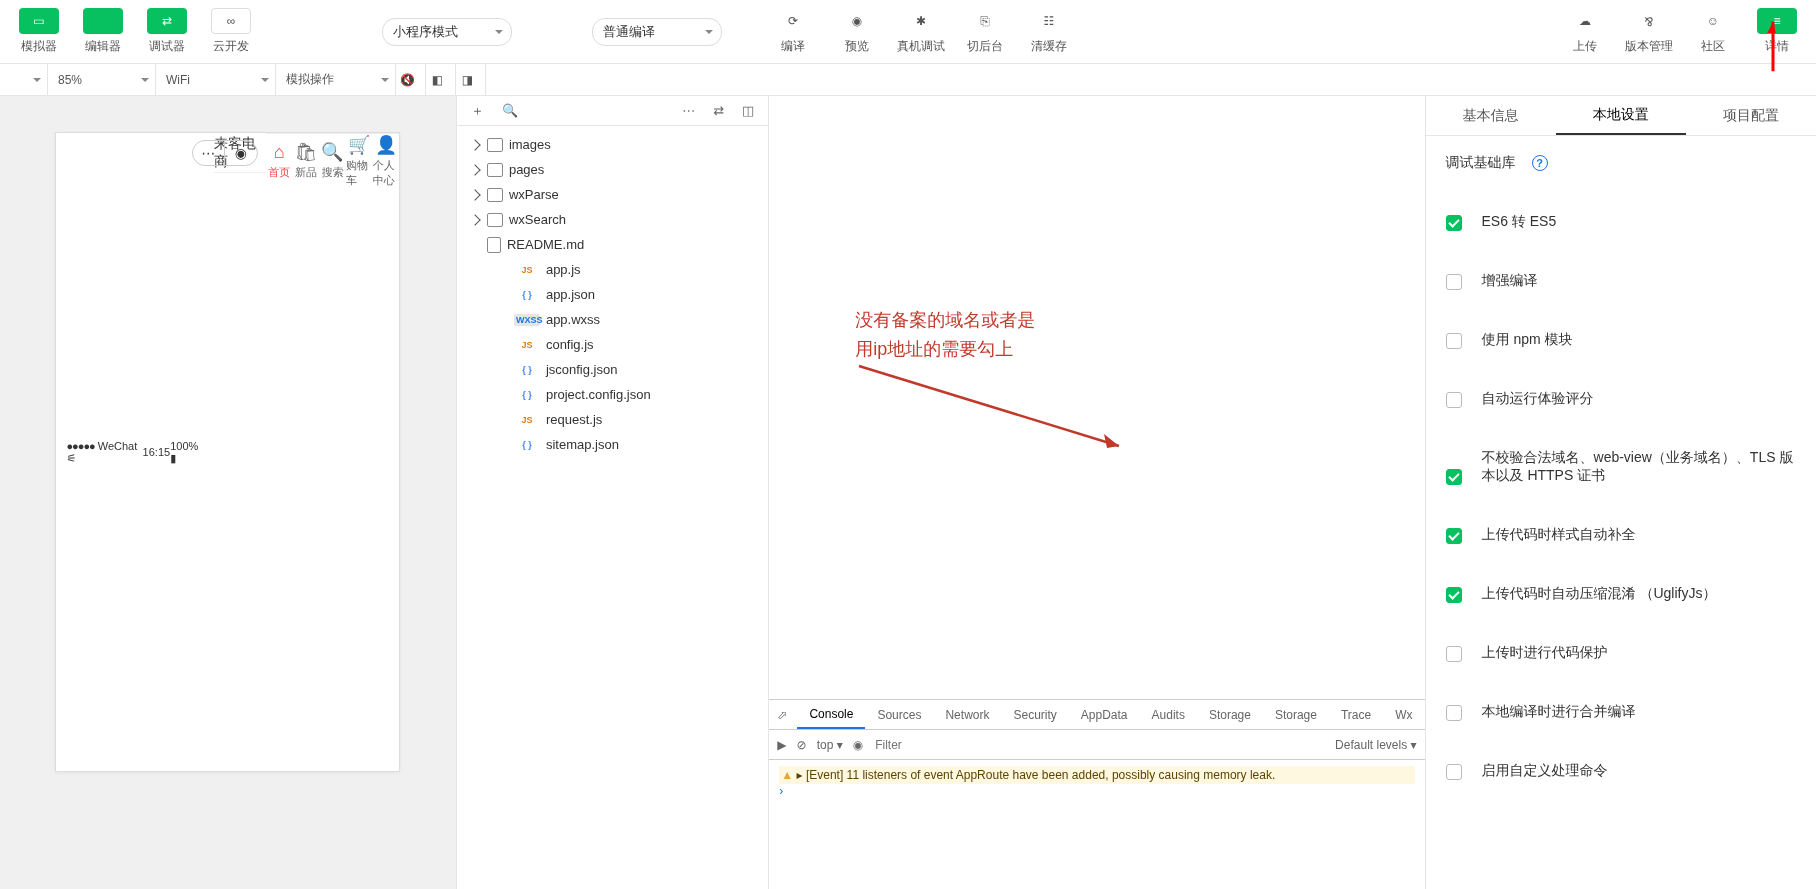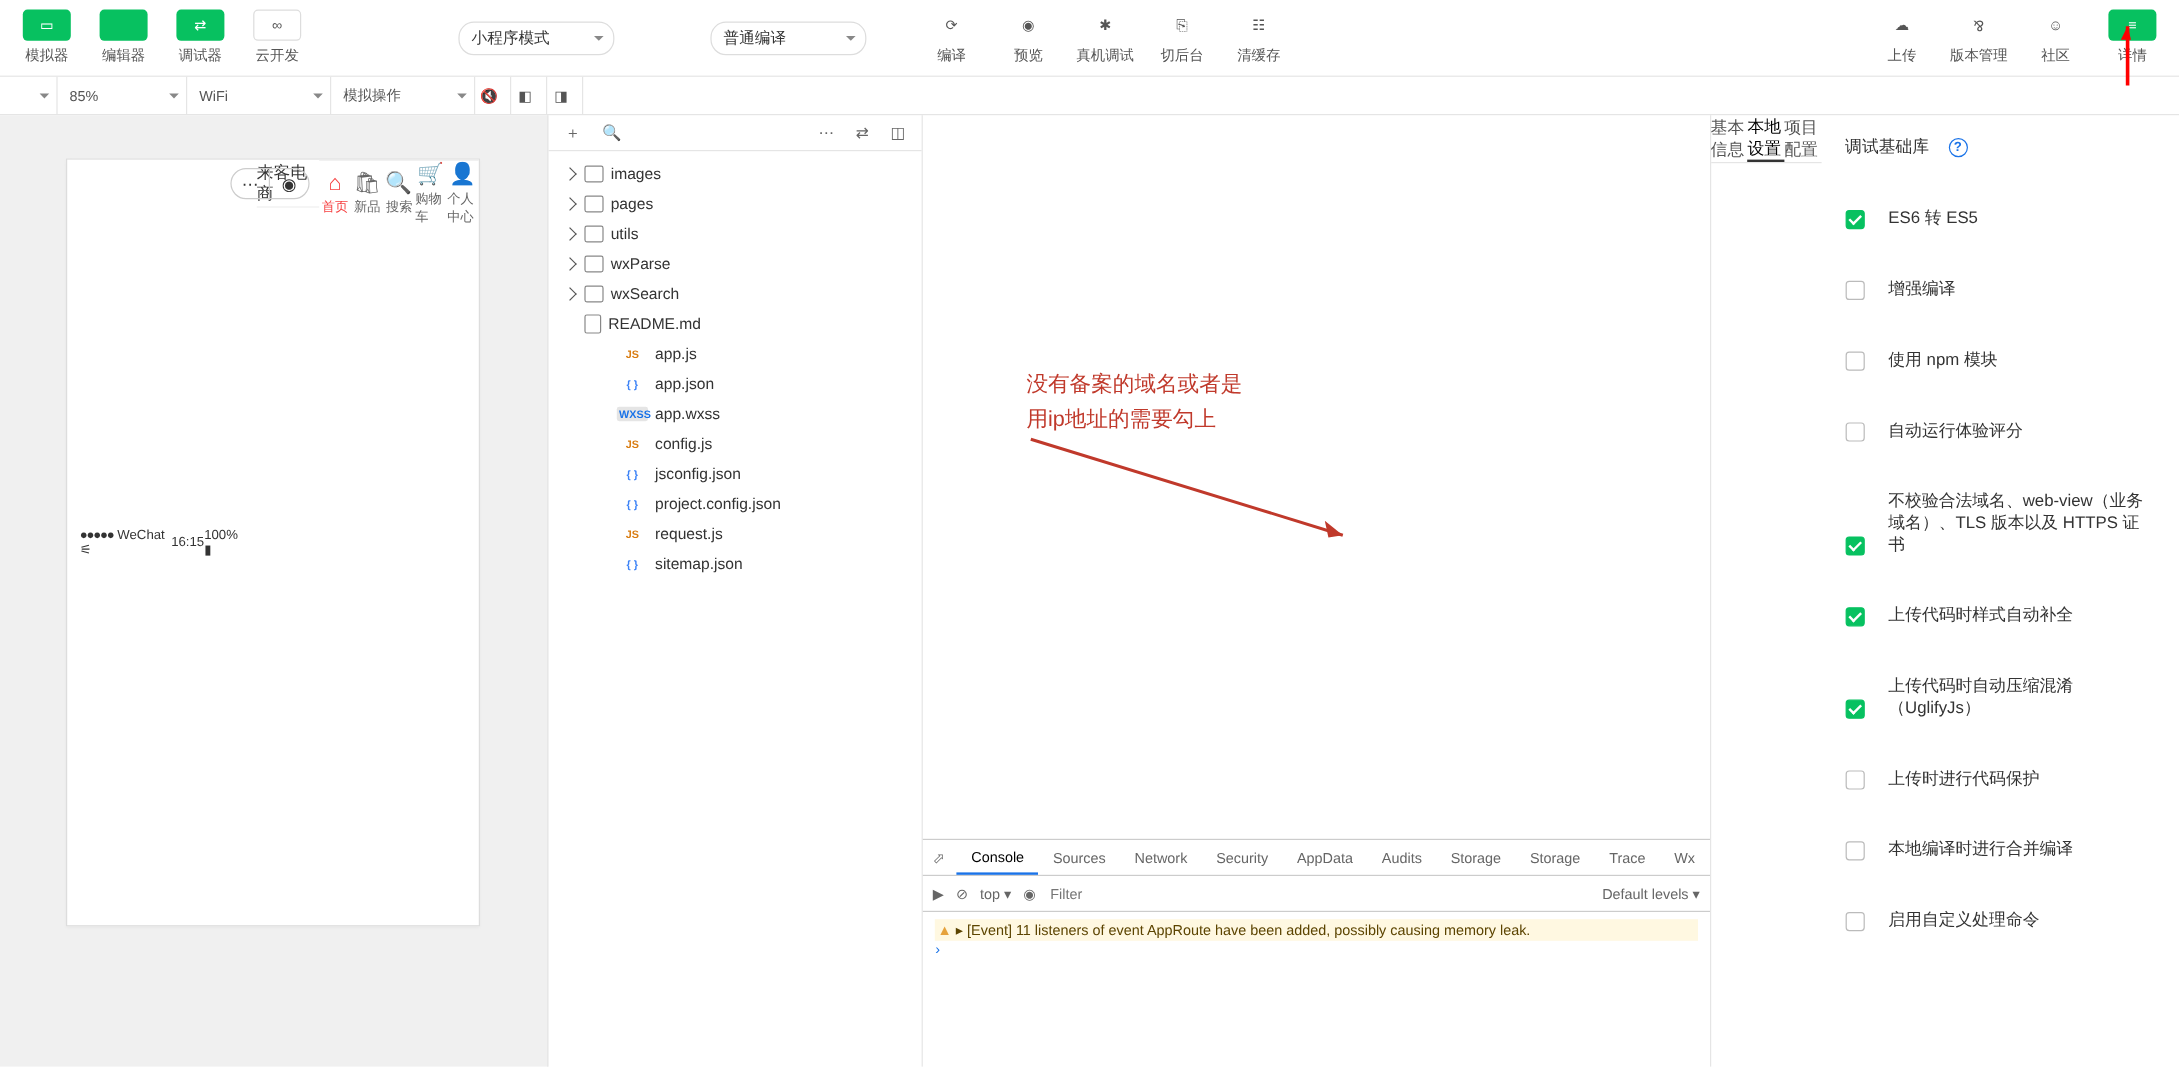--- a/index.html
+++ b/index.html
@@ -65,21 +65,21 @@
 .dt-tabs .dtt { padding: 0 12px; height: 100%; display: flex; align-items: center; cursor: pointer; }
 .dt-tabs .dtt.active { border-bottom: 2px solid #1a73e8; color: #000; }
 .dt-controls { display: flex; align-items: center; height: 30px; border-bottom: 1px solid #ccc; padding: 0 8px; gap: 10px; font-size: 12px; color: #666; }
 .dt-controls input { border: none; outline: none; font-size: 12px; padding: 2px; flex: 1; }
 .dt-log { padding: 6px 10px; font-family: Menlo, Consolas, monospace; font-size: 12px; }
 .dt-log .warn { background: #fff8e1; color: #5c4400; padding: 2px; }
 .dt-log .warn::before { content: "▲ "; color: #e6a23c; }
 .dt-log .prompt { color: #1a73e8; }
 
 
-.col4 { width: 400px; display: flex; }
+.col4 { width: 400px; display: flex; flex-direction: column; }
 .rtabs { display: flex; height: 40px; border-bottom: 1px solid #e5e5e5; font-size: 14px; }
 .rtabs .rtab { flex: 1; display: flex; align-items: center; justify-content: center; cursor: pointer; color: #555; }
 .rtabs .rtab.active { border-bottom: 2px solid #333; color: #000; font-weight: 500; }
 .rcontent { padding: 18px 20px; }
 .row { display: flex; align-items: center; gap: 16px; margin-bottom: 24px; }
 .row .label { font-size: 14px; }
 .sel { border: 1px solid #ddd; border-radius: 3px; height: 28px; flex: 1; display: flex; align-items: center; padding: 0 8px; font-size: 13px; justify-content: space-between; position: relative; }
 .sel::after { content: ""; position: absolute; right: 8px; top: 50%; margin-top: -2px; border: 4px solid transparent; border-top-color: #888; }
 .help { color: #1a73e8; font-weight: 700; width: 16px; height: 16px; border: 1.5px solid #1a73e8; border-radius: 50%; display: flex; align-items: center; justify-content: center; font-size: 11px; }
 .chk-row { display: flex; align-items: flex-end; gap: 20px; margin-bottom: 16px; font-size: 14px; margin-top: 41px; }
@@ -233,25 +233,20 @@
           <span>images</span>
         </div>
         <div class="tree-row">
           <span class="arw"></span>
           <span class="folder"></span>
           <span>pages</span>
         </div>
         <div class="tree-row">
           <span class="arw"></span>
           <span class="folder"></span>
-          <span>utils</span>
-        </div>
-        <div class="tree-row">
-          <span class="arw"></span>
-          <span class="folder"></span>
           <span>wxParse</span>
         </div>
         <div class="tree-row">
           <span class="arw"></span>
           <span class="folder"></span>
           <span>wxSearch</span>
         </div>
         <div class="tree-row indent">
           <span class="file"></span>
           <span>README.md</span>

